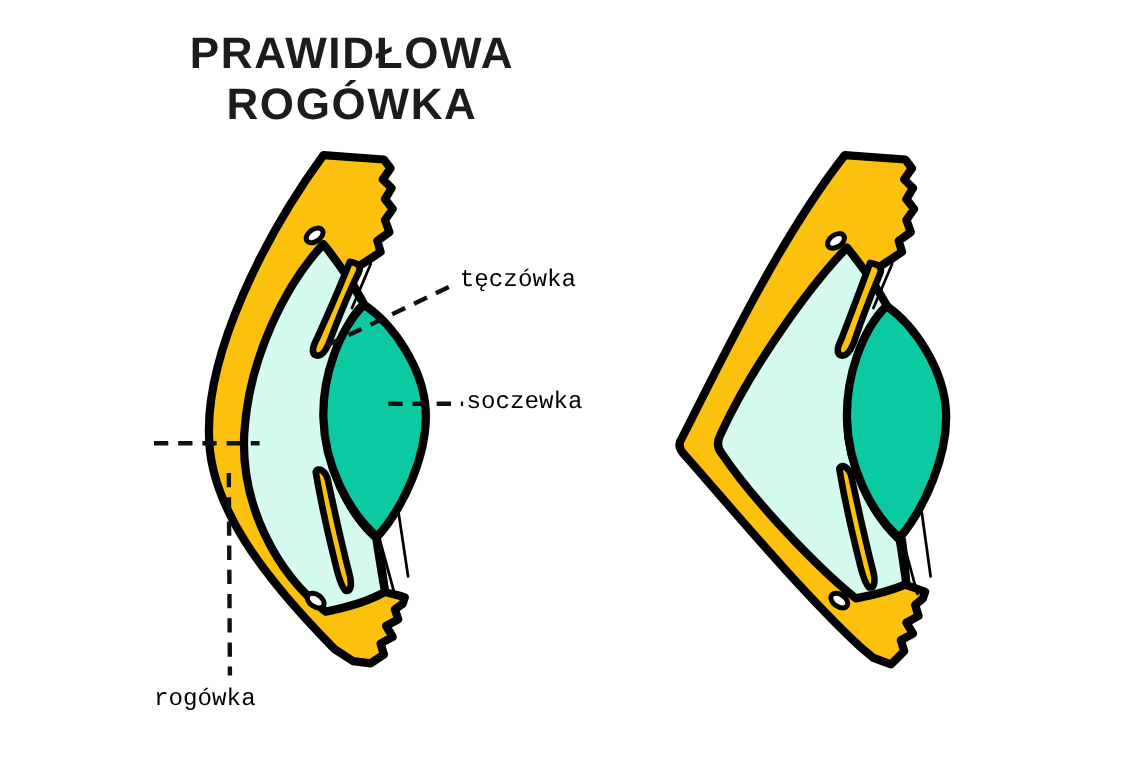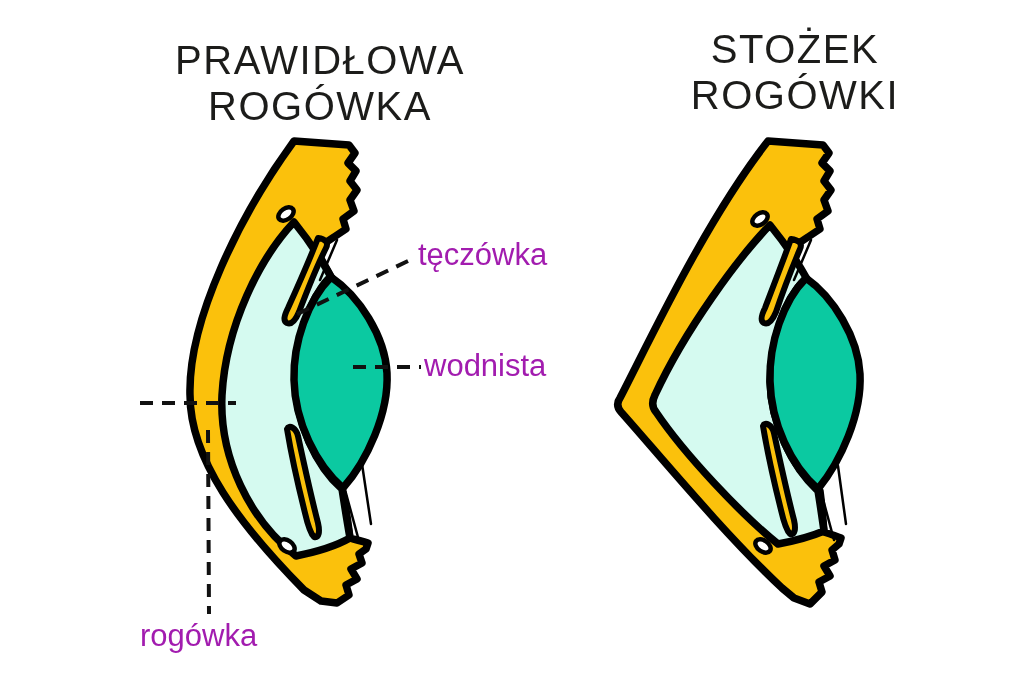--- a/index.html
+++ b/index.html
@@ -13,28 +13,29 @@
   .diagram-svg{position:absolute;left:0;top:0;width:1024px;height:696px;}
   .title{
     position:absolute;
     text-align:center;
     font-size:40px;
     line-height:46px;
     letter-spacing:1.5px;
     color:#1c1c1a;
     white-space:nowrap;
   }
-  .title-left{left:120px;top:37px;width:400px;}
+  .title-left{left:120px;top:26px;width:400px;font-weight:bold;}
   .title-right{left:630px;top:26px;width:330px;}
   .lbl{
     position:absolute;
-    font-size:31px;
+    font-size:22px;
     line-height:34px;
-    color:#a21caf;
+    color:#000000;
     white-space:nowrap;
+    font-family:Liberation Mono, monospace;
   }
   .lbl-iris{left:418px;top:238px;}
   .lbl-lens{left:424px;top:349px;}
   .lbl-aqueous{left:0px;top:373px;width:152px;text-align:center;}
   .lbl-cornea{left:140px;top:619px;}
 </style>
 </head>
 <body>
 
 <div class="canvas">
@@ -150,22 +151,18 @@
       <line x1="353" y1="367" x2="421" y2="367"></line>
       <line x1="140" y1="403" x2="236" y2="403"></line>
       <line x1="208" y1="430" x2="209" y2="614"></line>
     </g>
   </svg>
 
   <div class="title title-left">
     <div>PRAWIDŁOWA</div>
     <div>ROGÓWKA</div>
   </div>
-  <div class="title title-right">
-    <div>STOŻEK</div>
-    <div>ROGÓWKI</div>
-  </div>
 
   <div class="lbl lbl-iris">tęczówka</div>
-  <div class="lbl lbl-lens">wodnista</div>
+  <div class="lbl lbl-lens">soczewka</div>
   <div class="lbl lbl-cornea">rogówka</div>
 
 </div>
 
 </body></html>

